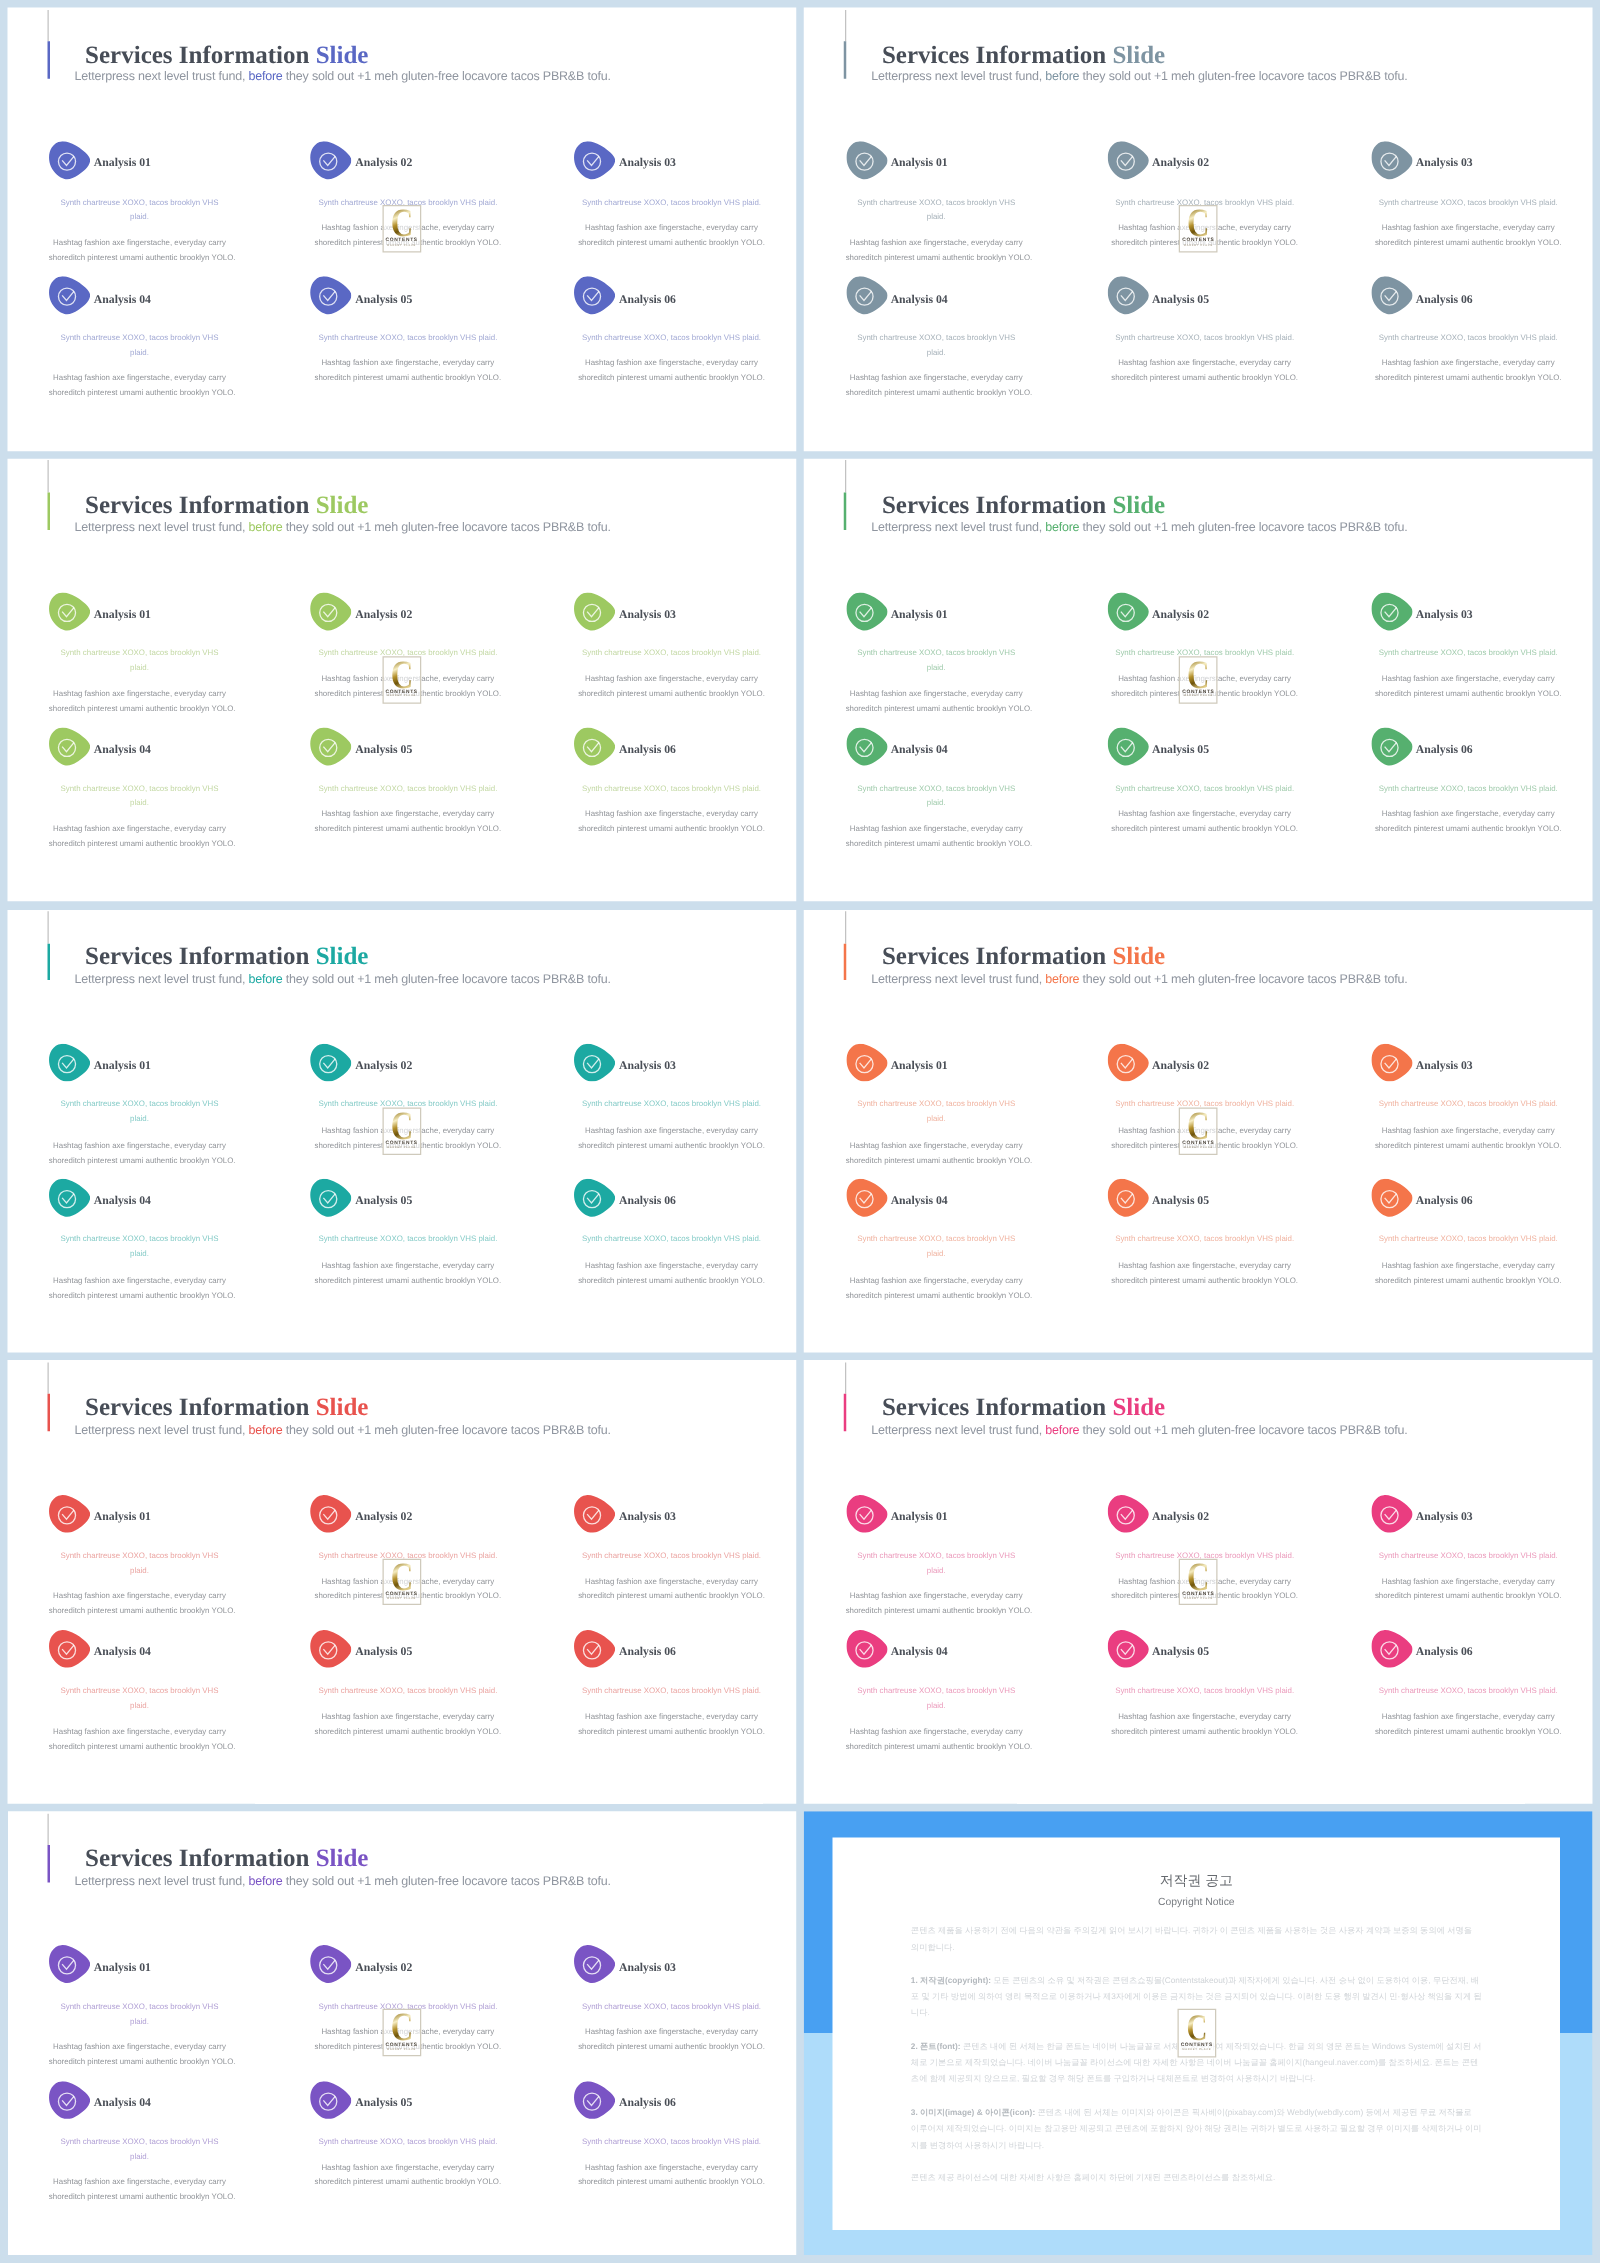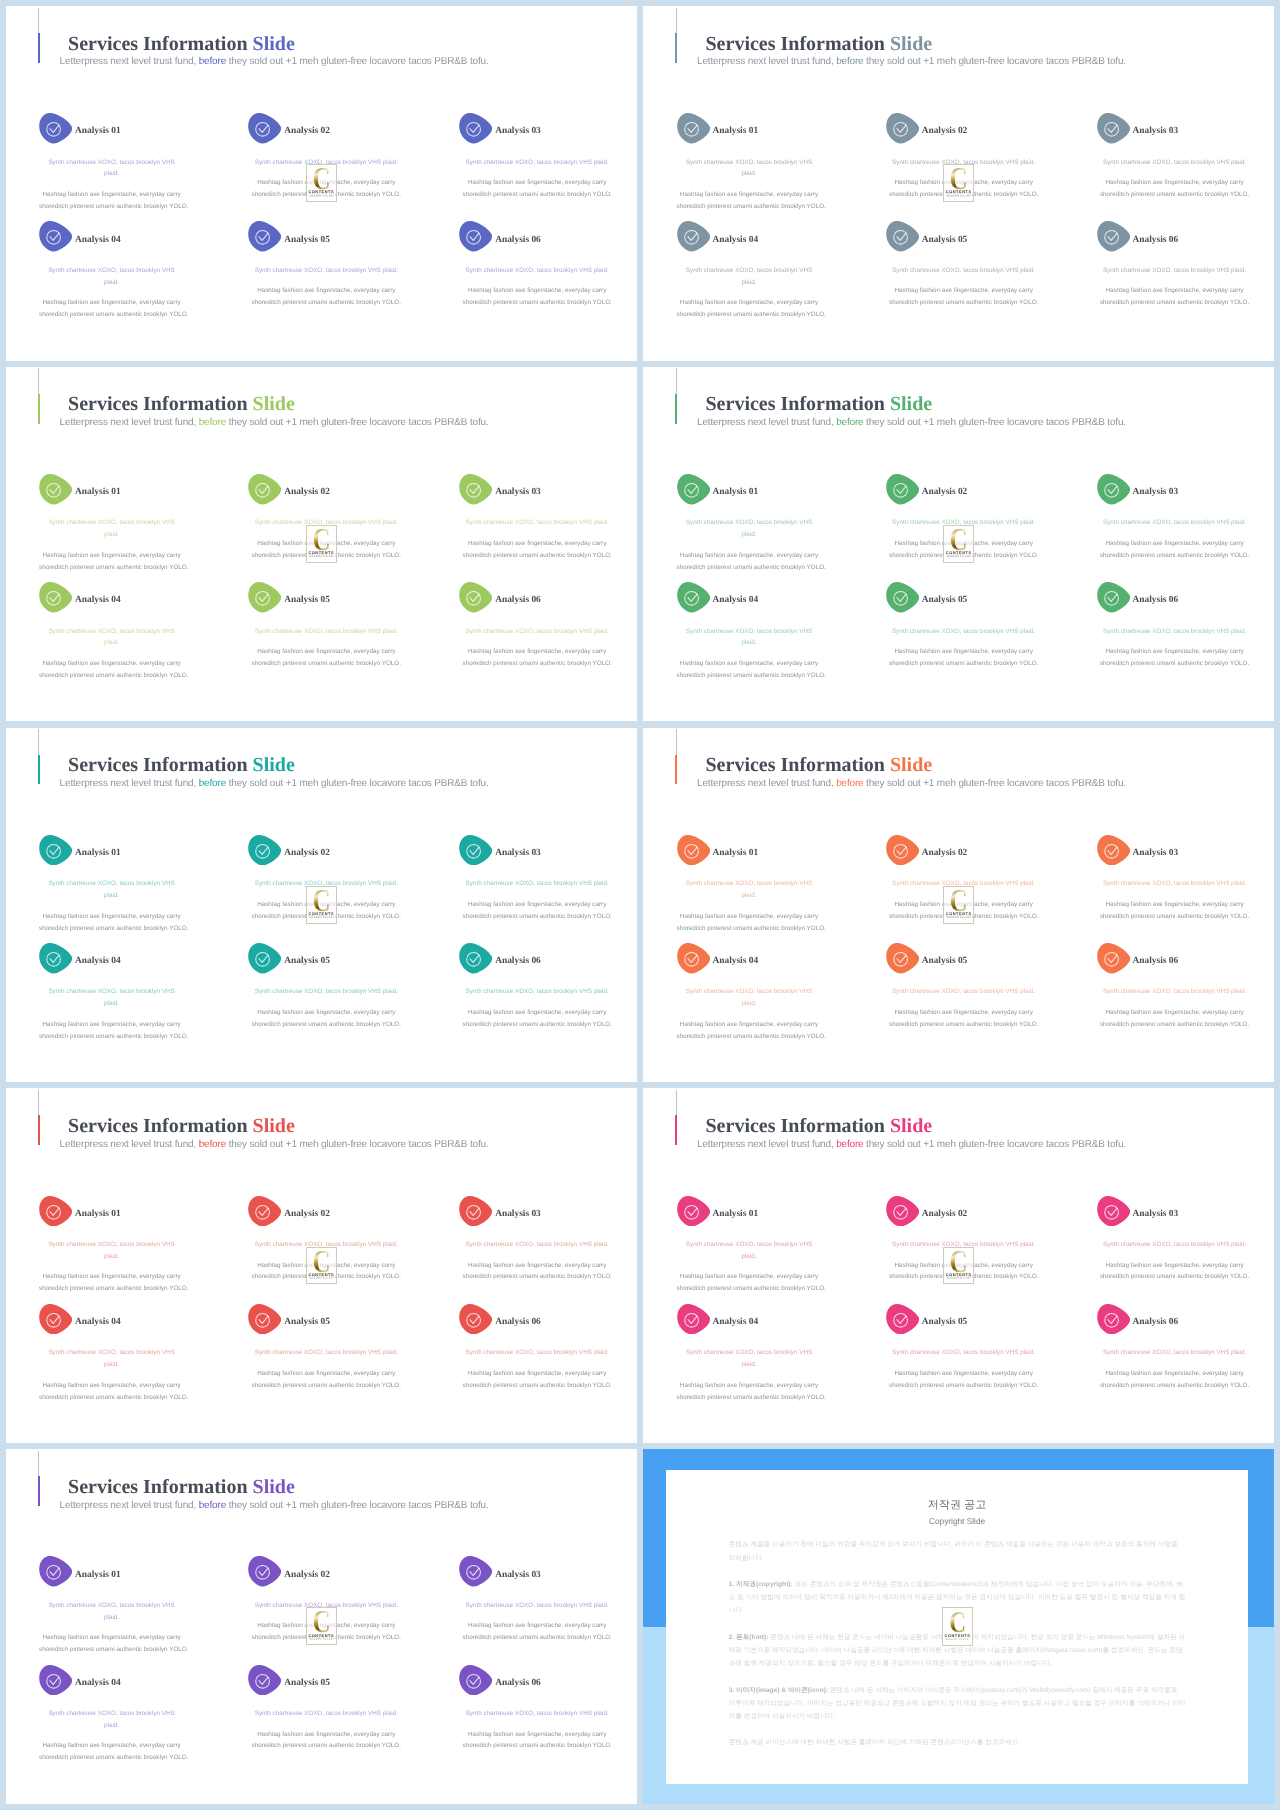--- a/index.html
+++ b/index.html
@@ -821,21 +821,21 @@
         <div class="c" style="font-size:31.9px;top:-2px;transform:scaleX(0.78);">C</div>
         <div class="cap" style="font-size:3.9px;letter-spacing:0.55px;top:25.2px;">CONTENTS</div>
         <div class="cap2" style="font-size:2.1px;letter-spacing:0.6px;top:30.4px;">MARKET PLACE</div>
       </div>
     </div>
     <div class="slide cslide" style="left:643px;top:1449.2px;background:transparent;">
       <div class="cframe" style="background:linear-gradient(180deg,#48a0f2 0%,#48a0f2 50%,#aedcfa 50%,#aedcfa 100%);"></div>
       <div class="cpaper" style="left:23px;top:20.4px;width:582.4px;height:314.2px;">
         <div style="padding:30.5px 63px 0 62.7px;">
           <div class="ctitle">저작권 공고</div>
-          <div class="csub">Copyright Slide</div>
+          <div class="csub">Copyright Notice</div>
           <div class="cbody" style="margin-top:13px;">
             <p>콘텐츠 제품을 사용하기 전에 다음의 약관을 주의깊게 읽어 보시기 바랍니다. 귀하가 이 콘텐츠 제품을 사용하는 것은 사용자 계약과 보증의 동의에 서명을 의미합니다.</p>
             <p><b>1. 저작권(copyright):</b><span> 모든 콘텐츠의 소유 및 저작권은 콘텐츠쇼핑몰(Contentstakeout)과 제작자에게 있습니다. 사전 승낙 없이 도용하여 이용, 무단전재, 배포 및 기타 방법에 의하여 영리 목적으로 이용하거나 제3자에게 이용은 금지하는 것은 금지되어 있습니다. 이러한 도용 행위 발견시 민·형사상 책임을 지게 됩니다.</span></p>
             <p><b>2. 폰트(font):</b><span> 콘텐츠 내에 된 서체는 한글 폰트는 네이버 나눔글꼴로 서체로 사용하여 제작되었습니다. 한글 외의 영문 폰트는 Windows System에 설치된 서체로 기본으로 제작되었습니다. 네이버 나눔글꼴 라이선스에 대한 자세한 사항은 네이버 나눔글꼴 홈페이지(hangeul.naver.com)를 참조하세요. 폰트는 콘텐츠에 함께 제공되지 않으므로, 필요할 경우 해당 폰트를 구입하거나 대체폰트로 변경하여 사용하시기 바랍니다.</span></p>
             <p><b>3. 이미지(image) &amp; 아이콘(icon):</b><span> 콘텐츠 내에 된 서체는 이미지와 아이콘은 픽사베이(pixabay.com)와 Webdly(webdly.com) 등에서 제공된 무료 저작물로 이루어져 제작되었습니다. 이미지는 참고용만 제공되고 콘텐츠에 포함하지 않아 해당 권리는 귀하가 별도로 사용하고 필요할 경우 이미지를 삭제하거나 이미지를 변경하여 사용하시기 바랍니다.</span></p>
             <p>콘텐츠 제공 라이선스에 대한 자세한 사항은 홈페이지 하단에 기재된 콘텐츠라이선스를 참조하세요.</p>
           </div>
         </div>
       </div>
       <div class="wm" style="left:298.9px;top:157.5px;width:31.1px;height:39.5px;border-color:#cfcabc;">

